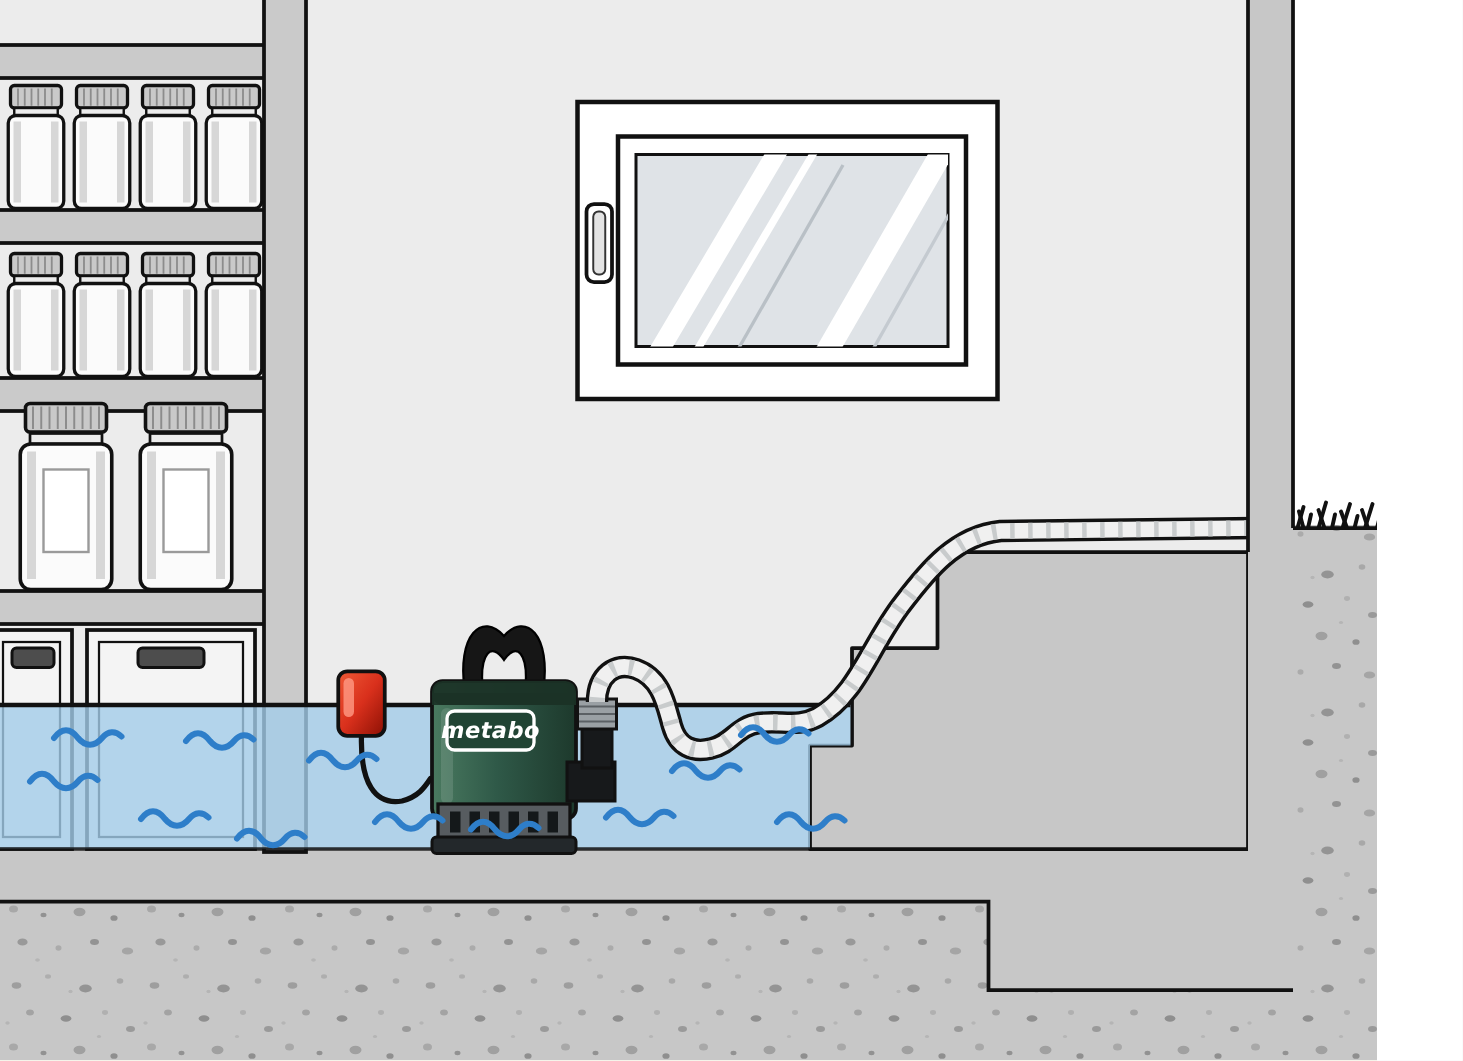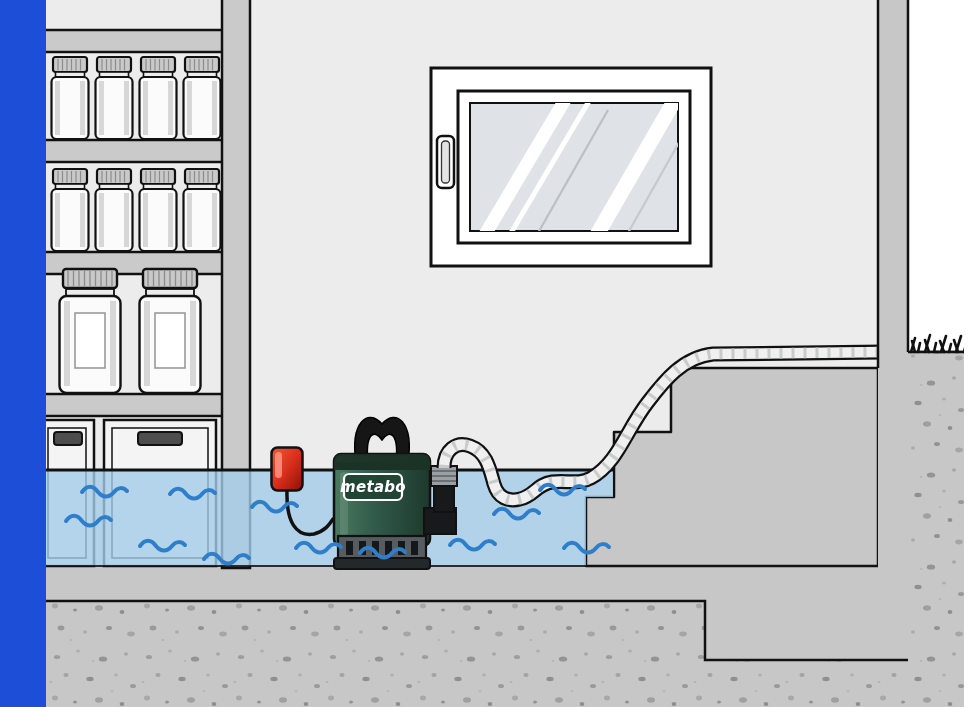--- a/index.html
+++ b/index.html
@@ -1,21 +1,21 @@
 <!DOCTYPE html>
 <html style="--wall: #ececec; --masonry: #c7c7c7; --shelf: #cacaca; --water: #a3cce9; --wave: #2e7ec9; --glass: #dfe3e7; --hose: #f0f0f0; --float-red: #d9301c; --pump-green: #2f5948; --outline: #111111;"><head>
 <meta charset="utf-8">
 <style>
   :root{
     --wall:#ececec; --masonry:#c7c7c7; --shelf:#cacaca; --water:#a3cce9;
     --wave:#2e7ec9; --glass:#dfe3e7; --hose:#f0f0f0; --float-red:#d9301c;
     --pump-green:#2f5948; --outline:#111111;
   }
   html,body{margin:0;padding:0;background:#ffffff;}
-  .stage{position:relative;width:918px;height:707px;overflow:hidden;background:#1d4ed8;padding-left:46px;}
+  .stage{position:relative;width:918px;height:707px;overflow:hidden;background:#fef9c3;}
   svg{display:block;}
   .o{stroke:var(--outline);}
   .f-wall{fill:var(--wall);}
   .f-mas{fill:var(--masonry);}
   .f-shelf{fill:var(--shelf);}
   .f-water{fill:var(--water);}
   .f-glass{fill:var(--glass);}
   .s-wave{stroke:var(--wave);stroke-width:4;fill:none;stroke-linecap:round;}
   text.brand{
     font-family:"DejaVu Sans", sans-serif;

